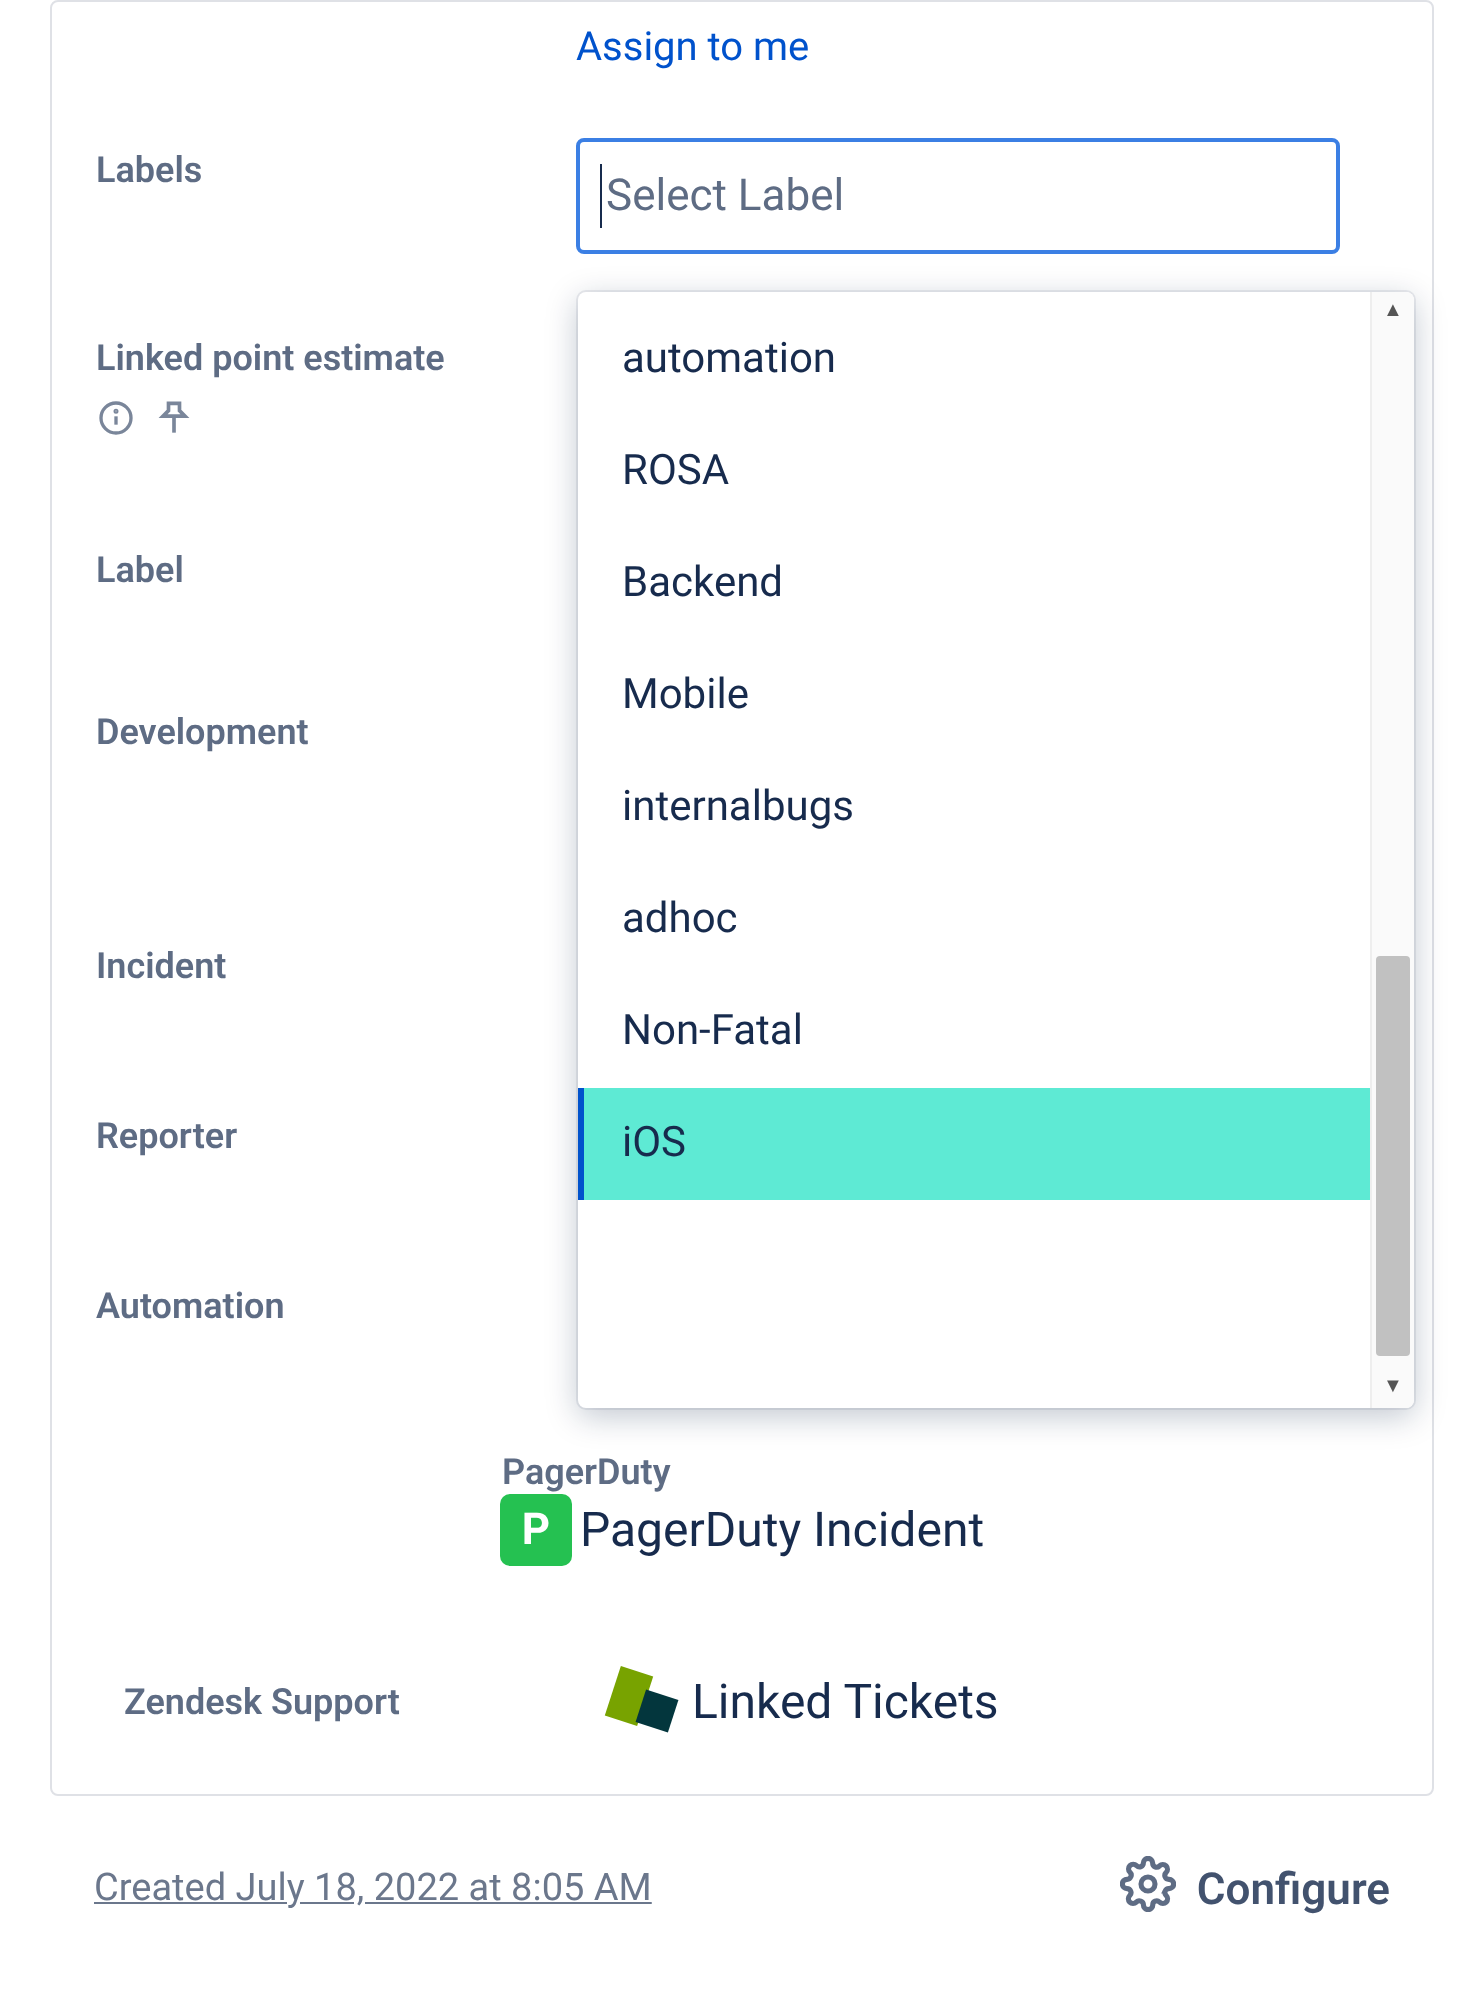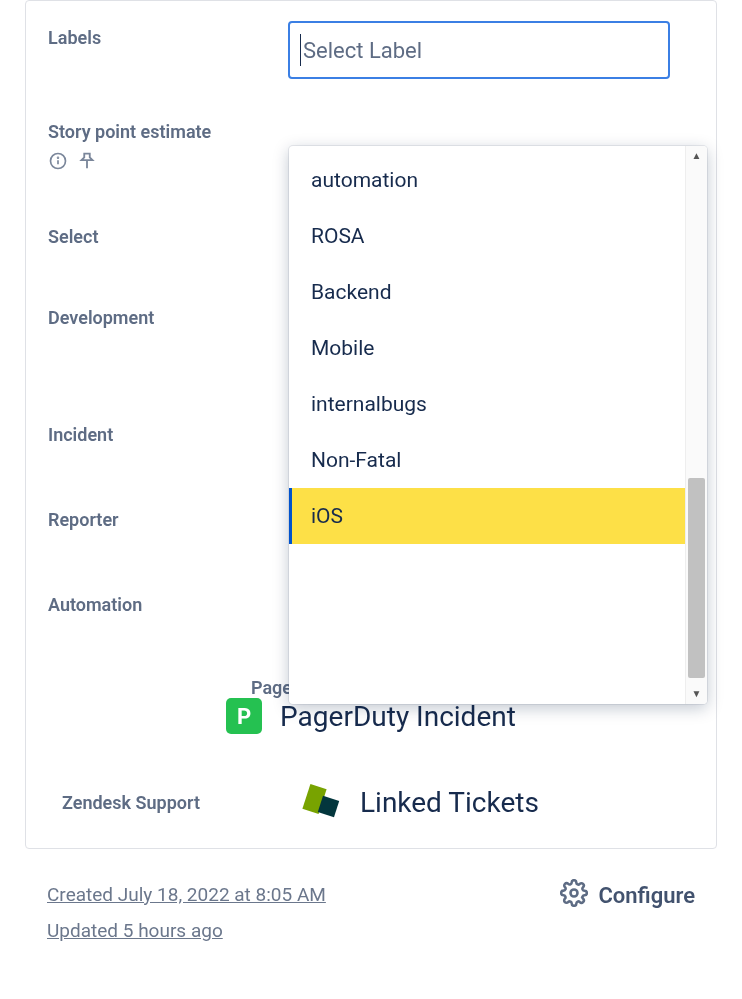--- a/index.html
+++ b/index.html
@@ -89,21 +89,21 @@
       padding: 6px 0;
       overflow: hidden;
     }
     .dropdown-item {
       font-size: 21px;
       color: #172B4D;
       padding: 16px 22px;
       cursor: pointer;
     }
     .dropdown-item.highlighted {
-      background: #fde047;
+      background: #5eead4;
       border-left: 3px solid #0052CC;
       padding-left: 19px;
     }
     .dropdown-scroll {
       width: 22px;
       background: #fafafa;
       border-left: 1px solid #eee;
       position: relative;
       border-radius: 0 4px 4px 0;
     }
@@ -132,23 +132,23 @@
       border-radius: 5px;
       color: #fff;
       font-weight: 700;
       font-size: 22px;
       display: inline-flex;
       align-items: center;
       justify-content: center;
       vertical-align: middle;
     }
     .value-link {
-      font-size: 28px;
+      font-size: 24px;
       color: #172B4D;
-      margin-left: 18px;
+      margin-left: 4px;
       cursor: pointer;
       vertical-align: middle;
     }
     .zendesk-icon {
       width: 40px; height: 36px;
       display: inline-block;
       position: relative;
       vertical-align: middle;
     }
     .zendesk-icon .sq1 {
@@ -188,53 +188,57 @@
       cursor: pointer;
       padding-top: 2px;
     }
     .gear-icon { color: #5E6C84; }
   </style>
 </head>
 <body>
 
 <div class="panel">
 
+  <div class="assign-row">
+    <div class="left-col"></div>
+    <span class="assign-link">Assign to me</span>
+  </div>
 
   <div class="field-row">
     <div class="label-col">Labels</div>
     <div class="value-col">
       <div class="select-input">
         <span class="cursor"></span>
         <span class="placeholder">Select Label</span>
       </div>
     </div>
   </div>
 
   <div class="field-row" style="padding-top:28px;">
     <div class="label-col">
-      <div>Story point estimate</div>
+      <div>Linked point estimate</div>
       <span class="info-icon">
         <svg width="20" height="20" viewBox="0 0 24 24" fill="none" stroke="currentColor" stroke-width="2">
             <circle cx="12" cy="12" r="9"></circle>
             <line x1="12" y1="11" x2="12" y2="16"></line>
             <circle cx="12" cy="8" r="0.5" fill="currentColor"></circle>
           </svg>
       </span>
       <span class="pin-icon" style="margin-left:4px;">
         <svg width="22" height="22" viewBox="0 0 24 24" fill="none" stroke="currentColor" stroke-width="2">
             <path d="M9 4l6 0 0 4 3 3-12 0 3-3z"></path>
             <line x1="12" y1="11" x2="12" y2="20"></line>
           </svg>
       </span>
     </div>
     <div class="value-col"></div>
   </div>
 
   <div class="field-row" style="padding-top:36px;">
-    <div class="label-col">Select</div>
+    <div class="label-col">Label</div>
     <div class="value-col"></div>
   </div>
 
   <div class="field-row" style="padding-top:46px;">
     <div class="label-col">Development</div>
     <div class="value-col"></div>
   </div>
 
   <div class="field-row" style="padding-top:82px;">
     <div class="label-col">Incident</div>
@@ -272,34 +276,34 @@
 
 </div>
 
 <div class="dropdown">
   <div class="dropdown-list" id="dropdown-list">
       <div class="dropdown-item">automation</div>
       <div class="dropdown-item">ROSA</div>
       <div class="dropdown-item">Backend</div>
       <div class="dropdown-item">Mobile</div>
       <div class="dropdown-item">internalbugs</div>
+      <div class="dropdown-item">adhoc</div>
       <div class="dropdown-item">Non-Fatal</div>
       <div class="dropdown-item highlighted">iOS</div>
     </div>
   <div class="dropdown-scroll">
     <div class="scroll-arrow up">▲</div>
     <div class="scroll-thumb"></div>
     <div class="scroll-arrow down">▼</div>
   </div>
 </div>
 
 <div class="footer">
   <div class="footer-left">
     <div>Created July 18, 2022 at 8:05 AM</div>
-    <div>Updated 5 hours ago</div>
   </div>
   <div class="configure-btn">
     <span class="gear-icon">
       <svg width="28" height="28" viewBox="0 0 24 24" fill="none" stroke="currentColor" stroke-width="2.2">
           <circle cx="12" cy="12" r="3"></circle>
           <path d="M19.4 15a1.7 1.7 0 0 0 .34 1.87l.06.06a2 2 0 1 1-2.83 2.83l-.06-.06a1.7 1.7 0 0 0-1.87-.34 1.7 1.7 0 0 0-1 1.56V21a2 2 0 1 1-4 0v-.09a1.7 1.7 0 0 0-1.11-1.56 1.7 1.7 0 0 0-1.87.34l-.06.06a2 2 0 1 1-2.83-2.83l.06-.06a1.7 1.7 0 0 0 .34-1.87 1.7 1.7 0 0 0-1.56-1H3a2 2 0 1 1 0-4h.09a1.7 1.7 0 0 0 1.56-1.11 1.7 1.7 0 0 0-.34-1.87l-.06-.06a2 2 0 1 1 2.83-2.83l.06.06a1.7 1.7 0 0 0 1.87.34H9a1.7 1.7 0 0 0 1-1.56V3a2 2 0 1 1 4 0v.09a1.7 1.7 0 0 0 1 1.56 1.7 1.7 0 0 0 1.87-.34l.06-.06a2 2 0 1 1 2.83 2.83l-.06.06a1.7 1.7 0 0 0-.34 1.87V9a1.7 1.7 0 0 0 1.56 1H21a2 2 0 1 1 0 4h-.09a1.7 1.7 0 0 0-1.56 1z"></path>
         </svg>
     </span>
     <span>Configure</span>
   </div>

